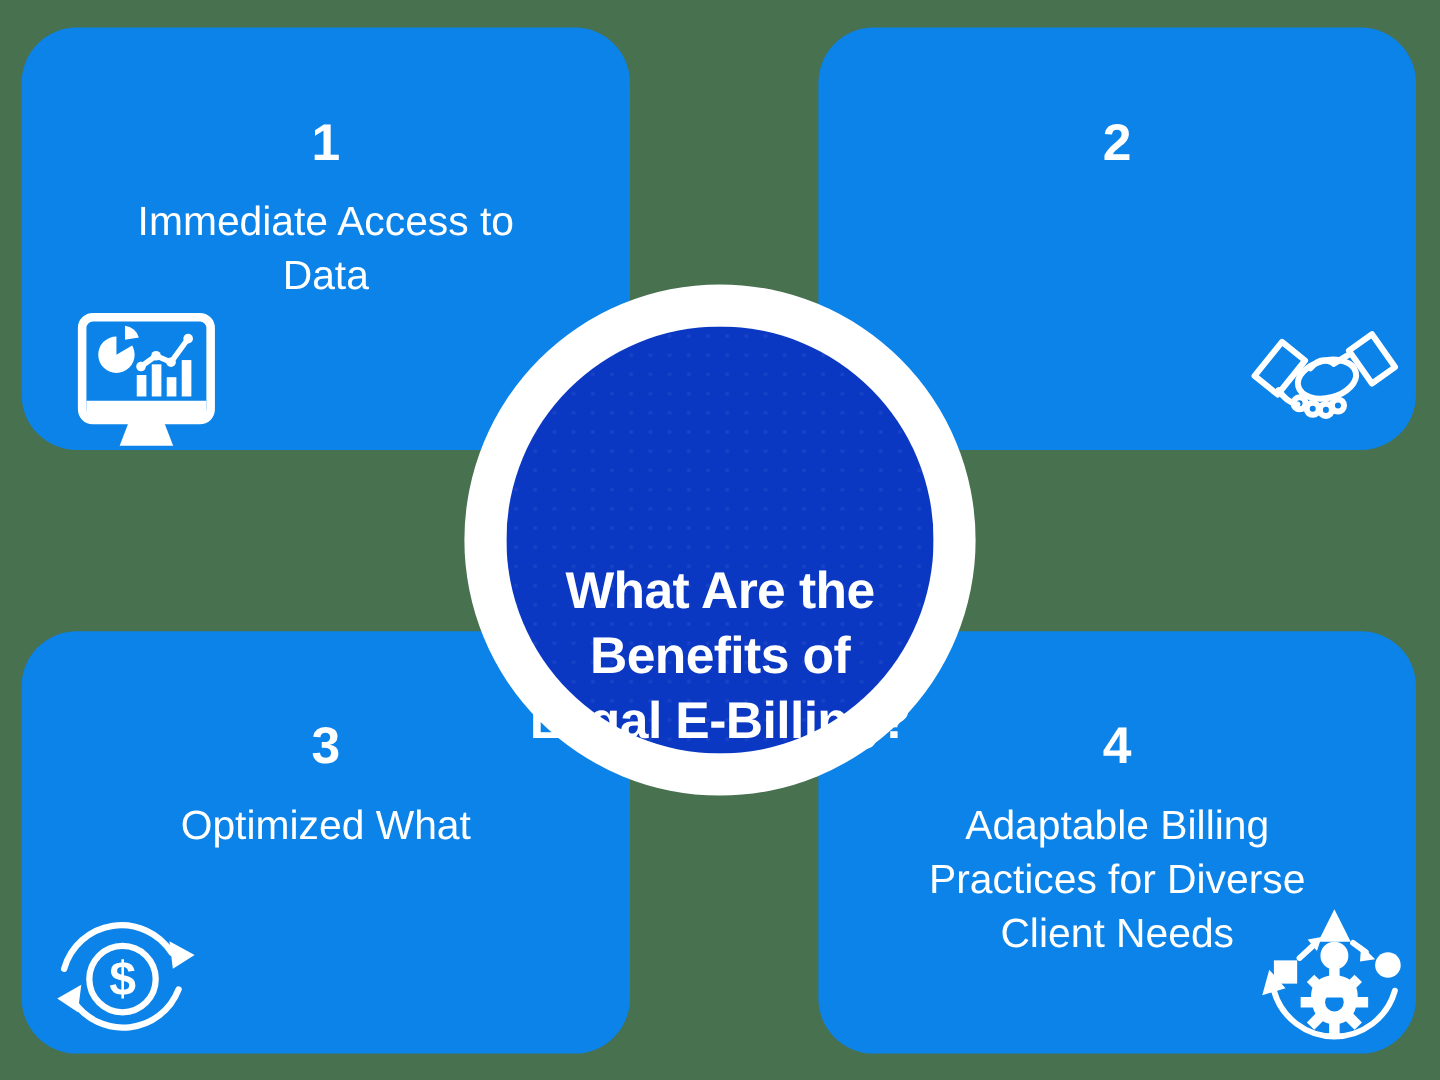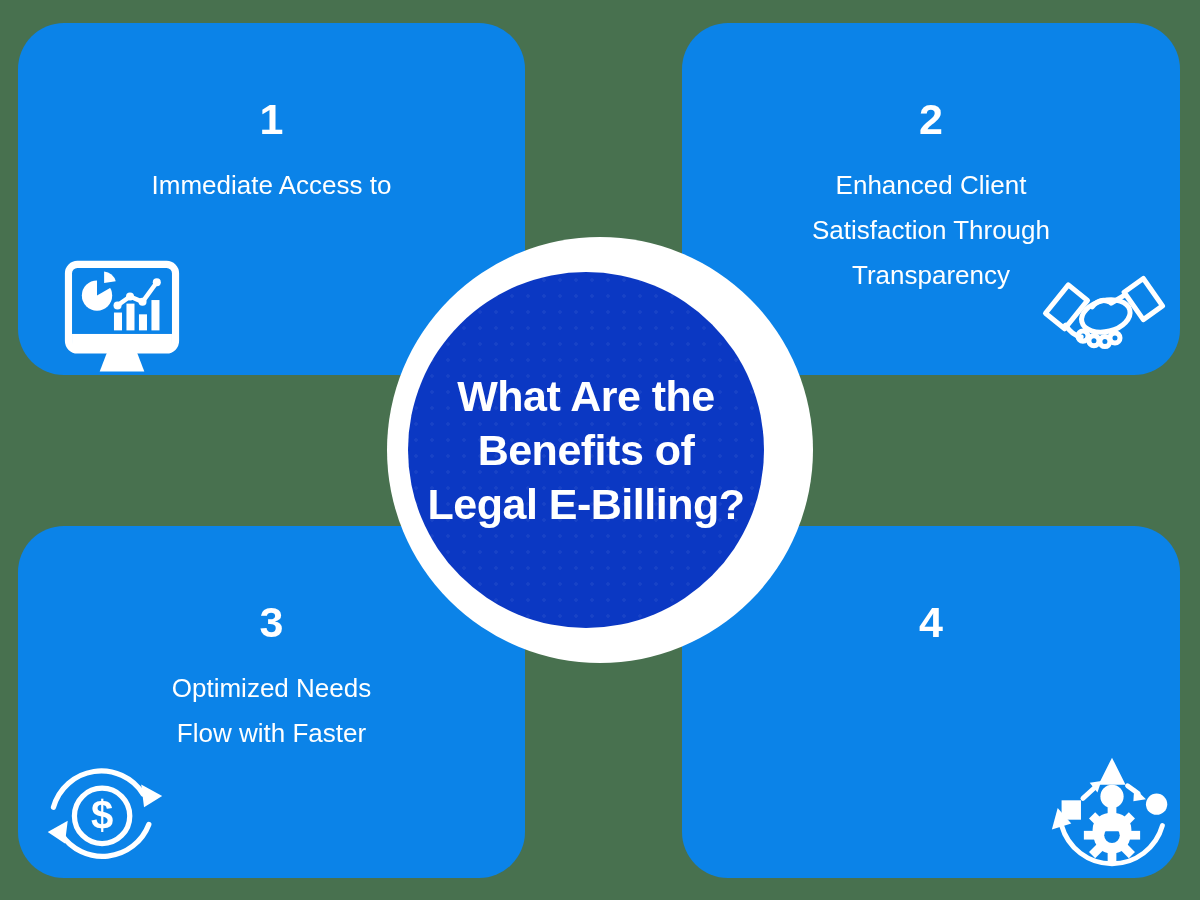--- a/index.html
+++ b/index.html
@@ -10,53 +10,54 @@
   }
   .card{
     position:absolute;width:507px;height:352px;border-radius:46px;
     background:var(--card-blue,#0B83E8);color:#fff;text-align:center;
   }
   .c1{left:18px;top:23px}
   .c2{left:682px;top:23px;width:498px}
   .c3{left:18px;top:526px}
   .c4{left:682px;top:526px;width:498px}
   .num{margin-top:72px;font-size:43px;font-weight:bold;line-height:48px}
-  .body{margin-top:20px;font-size:26px;font-weight:400;line-height:45px}
+  .body{margin-top:20px;font-size:34px;font-weight:400;line-height:45px}
   .icon{position:absolute;color:#fff}
   .icon svg{display:block;width:100%;height:auto}
   .ic-monitor{left:46px;bottom:0;width:116px}
   .ic-handshake{right:12px;bottom:6px;width:128px}
   .ic-money{left:24px;bottom:2px;width:124px}
   .ic-adapt{right:4px;bottom:4px;width:128px}
   .cut{fill:var(--card-blue,#0B83E8)}
   .ring{
     position:absolute;left:387px;top:237px;width:426px;height:426px;border-radius:50%;
     background:#fff;
   }
   .inner{
-    position:absolute;left:21px;top:35px;width:356px;height:356px;border-radius:50%;
+    position:absolute;left:35px;top:35px;width:356px;height:356px;border-radius:50%;
     background-color:var(--circle-blue,#0B38C3);
     background-image:radial-gradient(rgba(255,255,255,0.055) 1.5px, rgba(255,255,255,0) 2px);
     background-size:16px 16px;
-    display:flex;align-items:center;justify-content:center;
+    display:flex;align-items:flex-end;justify-content:center;
   }
   .title{
     color:#fff;font-size:43px;font-weight:bold;line-height:54px;
     text-align:center;letter-spacing:-0.5px;
   }
 </style>
 </head>
 <body>
 
 <div class="canvas">
 
   <section class="card c1">
     <div class="num">1</div>
     <div class="body">
       <div>Immediate Access to</div>
+      <div>Data</div>
     </div>
     <span class="icon ic-monitor">
       <svg viewBox="0 0 130 130" xmlns="http://www.w3.org/2000/svg">
         <rect x="5" y="6" width="120" height="96" rx="10" fill="none" stroke="currentColor" stroke-width="8"></rect>
         <rect x="9" y="84" width="112" height="15" fill="currentColor"></rect>
         <path d="M50,100 L80,100 L90,126 L40,126 Z" fill="currentColor"></path>
         <circle cx="37" cy="41" r="17" fill="currentColor"></circle>
         <path class="cut" d="M37,41 L37,21 A20,20 0 0 1 54,31 Z"></path>
         <path d="M45,14 A15,15 0 0 1 58,25 L45,27 Z" fill="currentColor"></path>
         <rect x="56" y="60" width="9" height="20" fill="currentColor"></rect>
@@ -67,61 +68,60 @@
         <circle cx="60" cy="52" r="4.5" fill="currentColor"></circle>
         <circle cx="74" cy="42" r="4.5" fill="currentColor"></circle>
         <circle cx="88" cy="48" r="4.5" fill="currentColor"></circle>
         <circle cx="104" cy="26" r="4.5" fill="currentColor"></circle>
       </svg>
     </span>
   </section>
 
   <section class="card c2">
     <div class="num">2</div>
-    <div class="body">
-      <div>Enhanced Client</div>
-      <div>Satisfaction Through</div>
-      <div>Transparency</div>
-    </div>
     <span class="icon ic-handshake">
       <svg viewBox="0 0 140 105" xmlns="http://www.w3.org/2000/svg" fill="none" stroke="currentColor" stroke-width="5.5" stroke-linejoin="round" stroke-linecap="round">
         <path d="M6,44 L31,13 L52,30 L27,61 Z"></path>
         <path d="M134,36 L113,6 L92,21 L113,51 Z"></path>
         <ellipse cx="72" cy="47" rx="27" ry="17" transform="rotate(-14 72 47)"></ellipse>
         <path d="M57,37 q9,-11 20,-5"></path>
         <path d="M28,57 q7,11 17,13"></path>
         <path d="M93,24 l-15,9"></path>
         <circle cx="47" cy="69" r="5.5"></circle>
         <circle cx="59" cy="74" r="5.5"></circle>
         <circle cx="71" cy="75" r="5.5"></circle>
         <circle cx="82" cy="71" r="5.5"></circle>
       </svg>
     </span>
   </section>
 
   <section class="card c3">
     <div class="num">3</div>
     <div class="body">
-      <div>Optimized Needs</div>
-      <div>Flow with Faster</div>
+      <div>Optimized What</div>
     </div>
     <span class="icon ic-money">
       <svg viewBox="0 0 130 130" xmlns="http://www.w3.org/2000/svg">
         <circle cx="63" cy="67" r="29" fill="none" stroke="currentColor" stroke-width="5.5"></circle>
         <text x="63" y="81" font-size="42" font-weight="bold" text-anchor="middle" fill="currentColor" font-family="Liberation Sans, sans-serif">$</text>
         <path d="M12,58 A52,52 0 0 1 106,44" fill="none" stroke="currentColor" stroke-width="5.5" stroke-linecap="round"></path>
         <polygon points="126,46 104,34 107,58" fill="currentColor"></polygon>
         <path d="M112,76 A52,52 0 0 1 20,86" fill="none" stroke="currentColor" stroke-width="5.5" stroke-linecap="round"></path>
         <polygon points="6,84 27,72 24,96" fill="currentColor"></polygon>
       </svg>
     </span>
   </section>
 
   <section class="card c4">
     <div class="num">4</div>
+    <div class="body">
+      <div>Adaptable Billing</div>
+      <div>Practices for Diverse</div>
+      <div>Client Needs</div>
+    </div>
     <span class="icon ic-adapt">
       <svg viewBox="0 0 132 132" xmlns="http://www.w3.org/2000/svg">
         <polygon points="66,12 80,40 52,40" fill="currentColor"></polygon>
         <rect x="14" y="56" width="20" height="20" fill="currentColor"></rect>
         <circle cx="112" cy="60" r="11" fill="currentColor"></circle>
         <path d="M36,54 L48,43" fill="none" stroke="currentColor" stroke-width="5" stroke-linecap="round"></path>
         <polygon points="55,36 43,38 51,48" fill="currentColor"></polygon>
         <path d="M82,41 L93,49" fill="none" stroke="currentColor" stroke-width="5" stroke-linecap="round"></path>
         <polygon points="101,55 89,43 88,57" fill="currentColor"></polygon>
         <g fill="currentColor">

